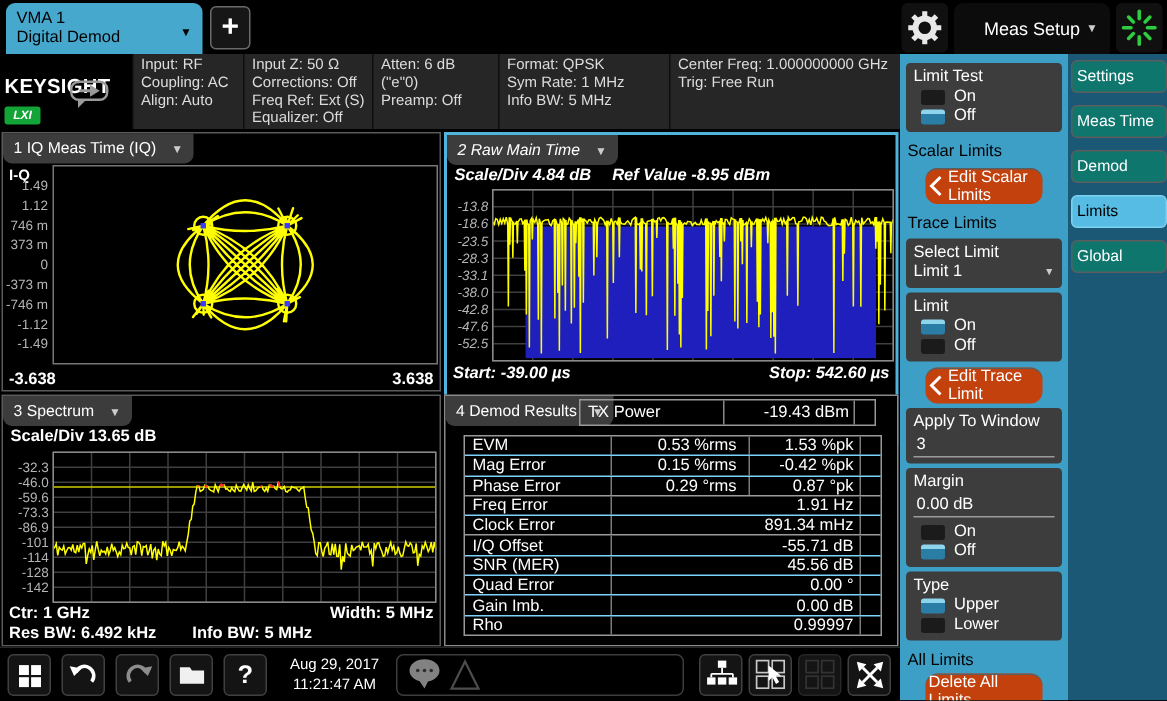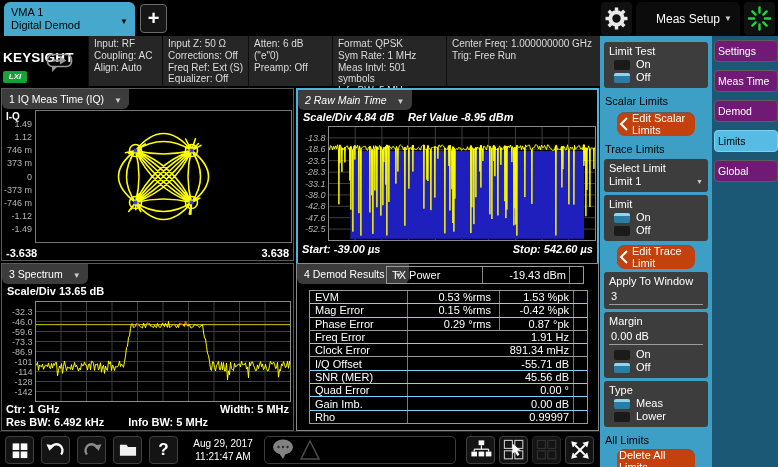--- a/index.html
+++ b/index.html
@@ -53,21 +53,21 @@
   .trow{display:flex;align-items:center;line-height:13px;}
   .tgl{width:16px;height:10px;background:#1b1b1b;border-radius:2px;margin:1px 6px 1px 5px;display:inline-block;flex:none;}
   .tgl.sel{background:linear-gradient(#8ed4ec 0 3px,#2a7ea6 3px);}
   .plabel{color:#000;margin:5px 2px 2px;line-height:13px;}
   .pbtn{background:#c2410c;border-radius:8px;height:26px;margin:2px 14px;display:flex;align-items:center;justify-content:flex-end;color:#fff;box-shadow:inset 0 1px 0 #5d5d5d;padding:0 2px;}
   .pbtn svg{margin-right:4px;flex:none;}
   .pval{border-bottom:1px solid #9b9b9b;line-height:16px;padding-left:2px;}
   .pbtn.last{margin-top:auto;margin-bottom:2px;}
   
   .tabs{position:absolute;left:712px;top:36px;width:66px;height:431px;background:#1a5876;box-sizing:border-box;padding:4px 0 0 2px;}
-  .tab{background:#701a75;border:1px solid #5d5d5d;border-radius:4px;color:#fff;font-size:10.5px;line-height:12px;padding:4px 3px;margin-bottom:8px;min-height:20px;display:flex;align-items:center;box-sizing:border-box;width:64px;}
+  .tab{background:#0f766e;border:1px solid #5d5d5d;border-radius:4px;color:#fff;font-size:10.5px;line-height:12px;padding:4px 3px;margin-bottom:8px;min-height:20px;display:flex;align-items:center;box-sizing:border-box;width:64px;}
   .tab.sel{background:#56bce4;color:#000;border-color:#7dd2f0;}
   
   .statusbar{position:absolute;left:0;top:431px;width:600px;height:36px;background:#000;border-top:1px solid #262626;box-sizing:border-box;}
   .sbtn{position:absolute;top:4px;width:29px;height:28px;background:#141414;border:1px solid #404040;border-radius:4px;display:flex;align-items:center;justify-content:center;box-sizing:border-box;}
   .sbtn.dim{border-color:#272727;}
   .datetime{position:absolute;left:184px;top:5px;width:78px;color:#fff;font-size:10px;line-height:13px;text-align:center;}
   .msgarea{position:absolute;left:264px;top:4px;width:192px;height:28px;border:1px solid #3c3c3c;border-radius:5px;box-sizing:border-box;}
   .help-q{color:#fff;font-size:17px;font-weight:bold;}
 </style>
 </head>
@@ -137,21 +137,20 @@
       <div>Freq Ref: Ext (S)</div>
       <div>Equalizer: Off</div>
     </div>
     <div class="hcol" style="width:84px">
       <div>Atten: 6 dB ("e"0)</div>
       <div>Preamp: Off</div>
     </div>
     <div class="hcol" style="width:114px">
       <div>Format: QPSK</div>
       <div>Sym Rate: 1 MHz</div>
-      <div>Meas Intvl: 501 symbols</div>
       <div>Info BW: 5 MHz</div>
     </div>
     <div class="hcol" style="flex:1">
       <div>Center Freq: 1.000000000 GHz</div>
       <div>Trig: Free Run</div>
     </div>
   </div>
 
   <div class="win" id="win1">
     <div class="win-header">
@@ -412,21 +411,21 @@
         </div>
       <div class="trow">
           <span class="tgl sel"></span>
           <span>Off</span>
         </div>
     </div>
     <div class="pgroup">
       <div class="pg-label">Type</div>
       <div class="trow">
           <span class="tgl sel"></span>
-          <span>Meas</span>
+          <span>Upper</span>
         </div>
       <div class="trow">
           <span class="tgl"></span>
           <span>Lower</span>
         </div>
     </div>
     <div class="plabel">All Limits</div>
     <div class="pbtn last">
       <span>Delete All Limits</span>
     </div>

